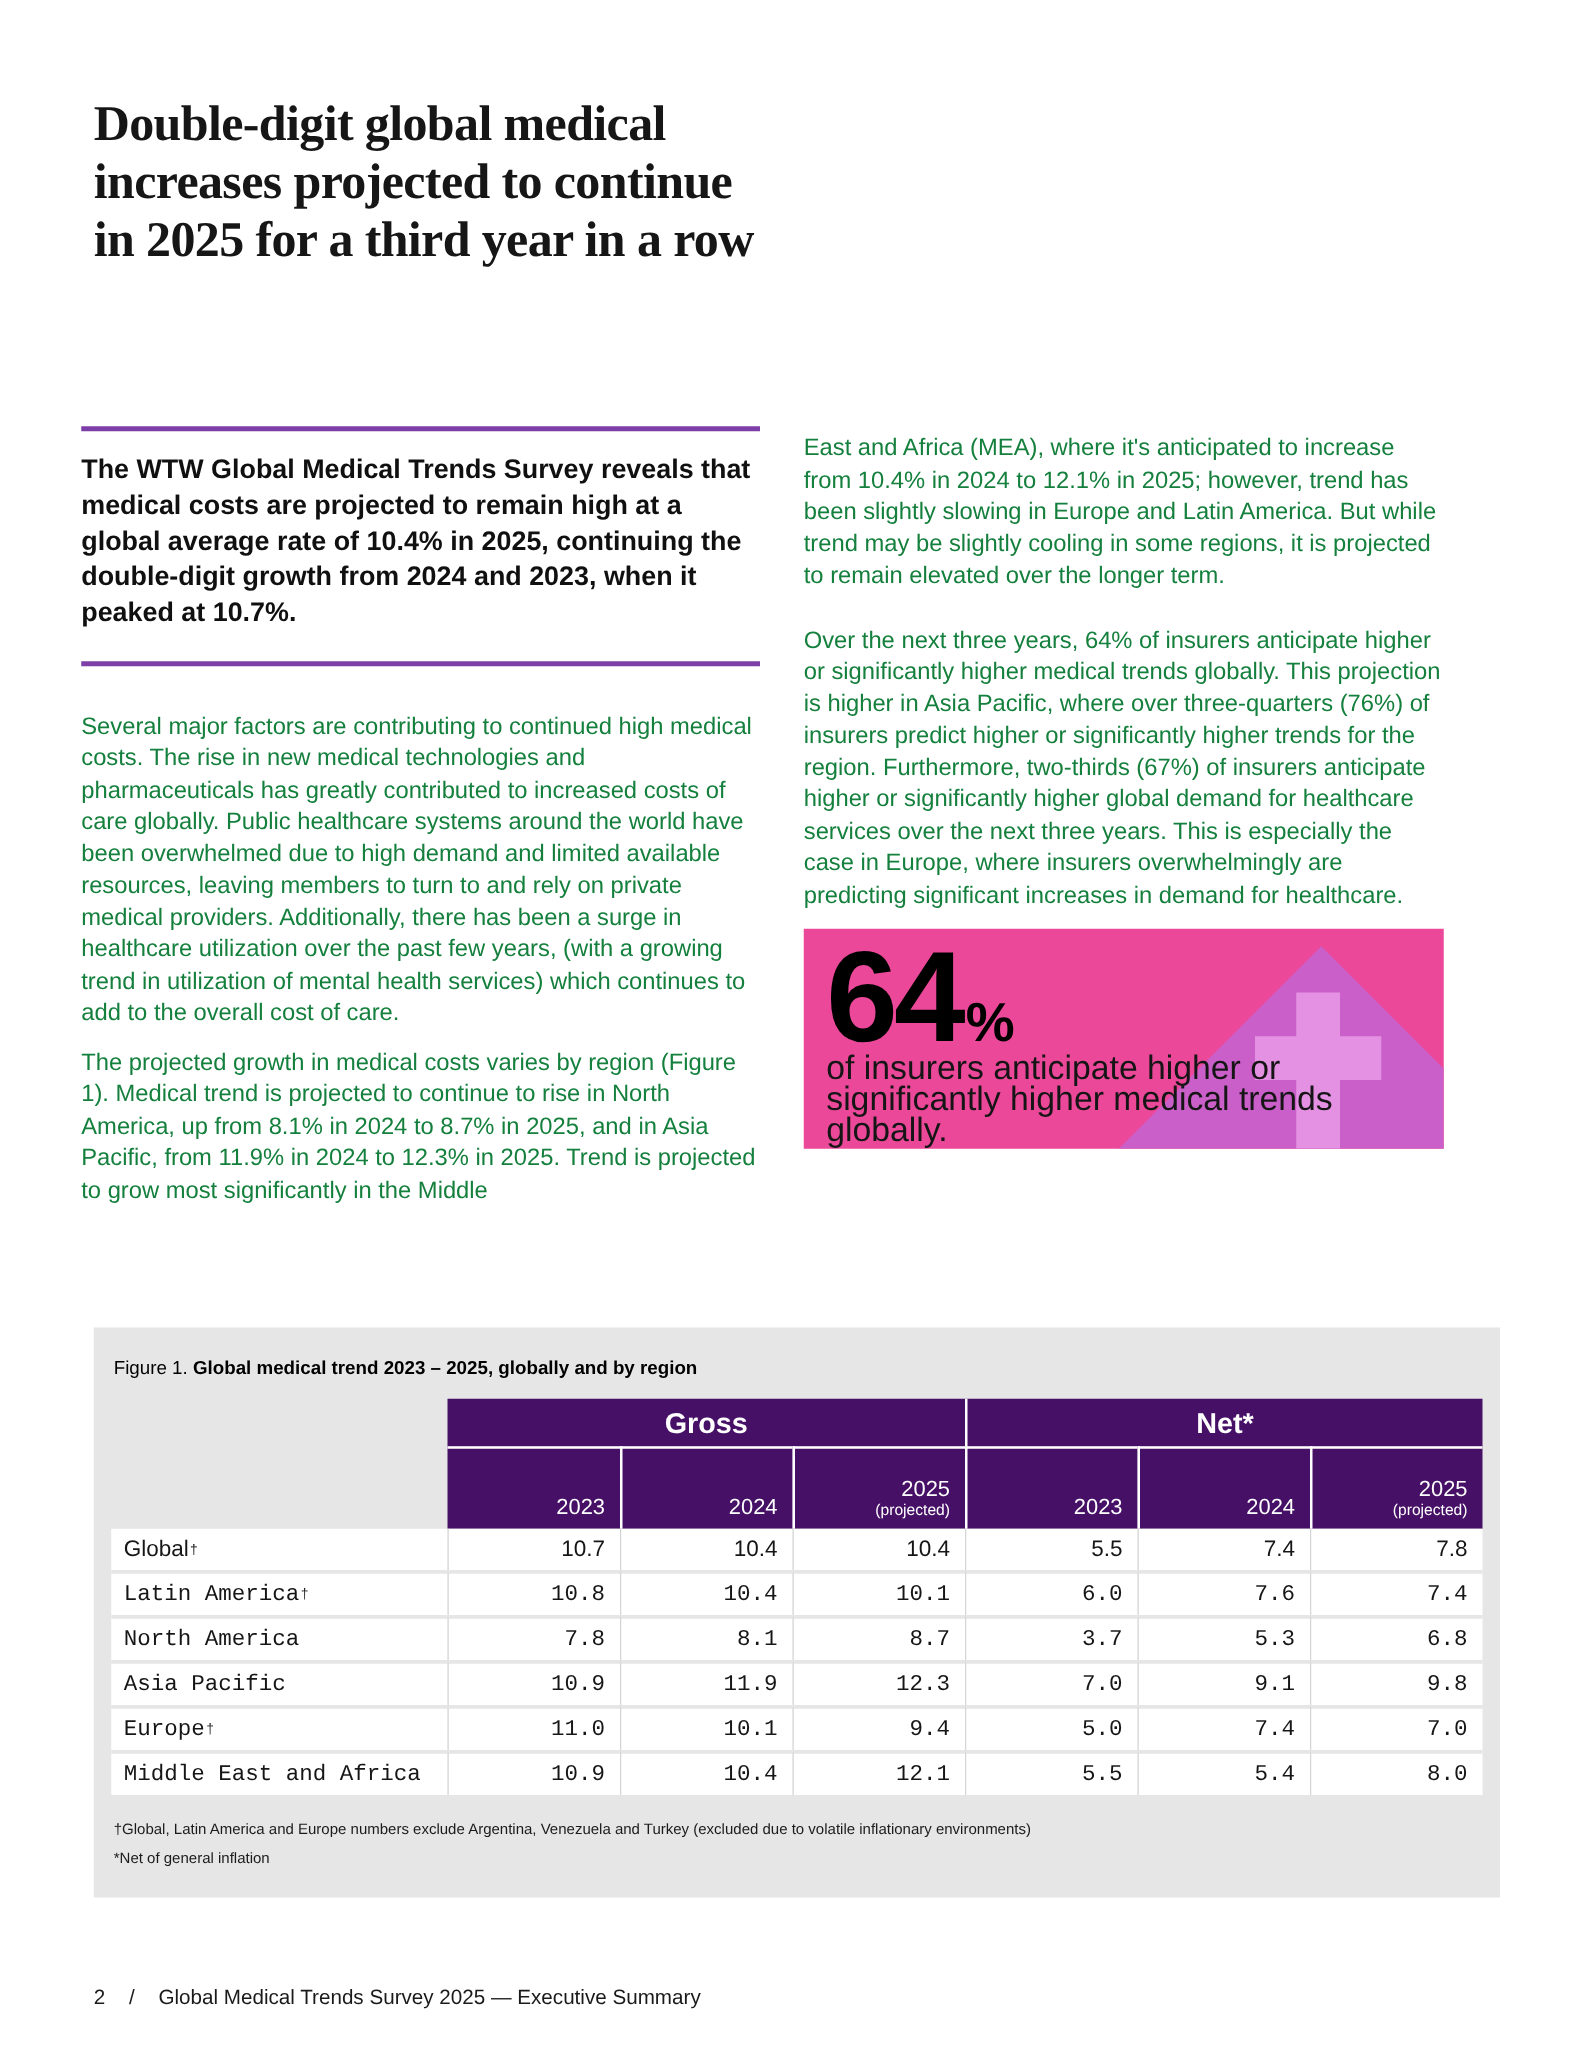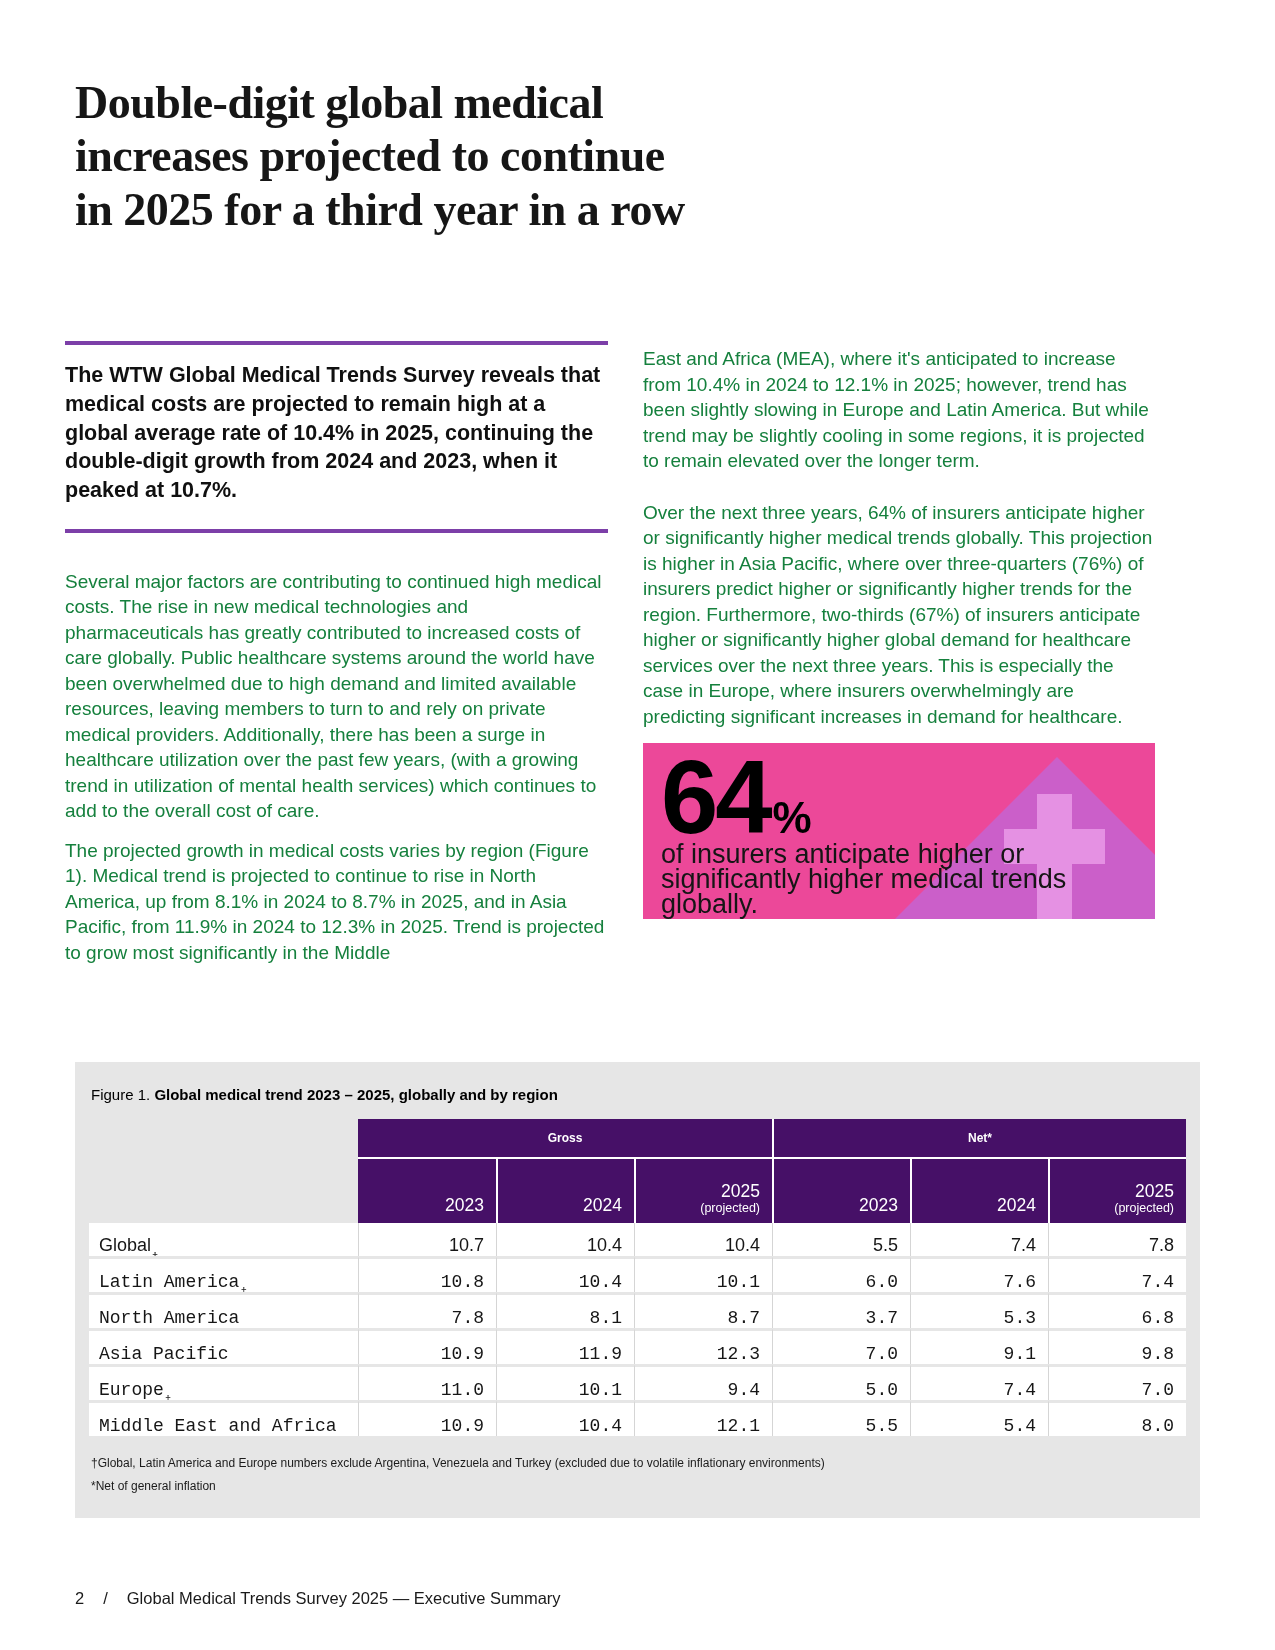--- a/index.html
+++ b/index.html
@@ -7,21 +7,21 @@
   .page {
     position:relative; width:1275px; height:1650px; margin:0 auto;
     background:#ffffff; overflow:hidden;
     font-family:"Liberation Sans", sans-serif; color:#1a1a1a;
   }
 
   
   .headline {
     position:absolute; left:75px; top:76px; width:980px;
     font-family:"Liberation Serif", serif; font-weight:bold;
-    font-size:46px; line-height:1.16; letter-spacing:-0.5px; color:#161616;
+    font-size:40px; line-height:1.16; letter-spacing:-0.5px; color:#161616;
   }
 
   
   .columns { position:absolute; left:65px; top:341px; width:1090px; display:flex; gap:35px; }
   .col-left { width:543px; }
   .col-right { width:512px; padding-top:5px; }
 
   .rule { height:4px; background:#7c3fa8; }
   .intro {
     margin:16px 0 24px; font-weight:bold; font-size:21.5px; line-height:1.34; color:#101010;
@@ -51,39 +51,39 @@
     background:#e6e6e6; padding:24px 14px 20px;
   }
   .figcaption { font-size:15px; color:#000000; padding-left:2px; }
   .figcaption .cap-bold { font-weight:bold; }
 
   .figtable { margin-top:16px; }
   .grid { display:grid; grid-template-columns:269px repeat(6, 1fr); }
 
   .group-row .gcell {
     height:38px; display:flex; align-items:center; justify-content:center;
-    background:#461067; color:#fff; font-weight:bold; font-size:12px;
+    background:#461067; color:#fff; font-weight:bold; font-size:23px;
   }
   .gcell.gross { grid-column:2 / span 3; }
   .gcell.net   { grid-column:5 / span 3; border-left:2px solid #ffffff; }
 
   .year-row .ycell {
     height:66px; background:#461067; color:#fff;
     display:flex; flex-direction:column; justify-content:flex-end; align-items:flex-end;
     padding:6px 12px 8px; border-top:2px solid #ffffff;
     font-size:17.5px; line-height:1.15;
   }
   .year-row .ycell + .ycell { border-left:2px solid #ffffff; }
   .year-row .ycell:nth-child(2) { border-left:none; }
   .ycell .qualifier { font-size:12.5px; }
 
   .trow { background:transparent; }
   .trow + .trow .tcell { border-top:3px solid #e6e6e6;font-family:Liberation Mono, monospace; }
   .tcell {
-    background:#ffffff; height:33px; display:flex; align-items:flex-end;
+    background:#ffffff; height:33px; display:flex; align-items:center;
     font-size:18px; color:#161616;
   }
   .trow + .trow .tcell { height:36px; }
   .tcell.region { padding-left:10px; }
   .tcell.region sup { font-size:11px; line-height:0; margin-left:1px; }
   .tcell.num { justify-content:flex-end; padding-right:12px; border-left:1px solid #d5d5d5; }
 
   .footnotes { margin-top:16px; font-size:12px; line-height:1.9; color:#1b1b1b; padding-left:2px; }
 
   

